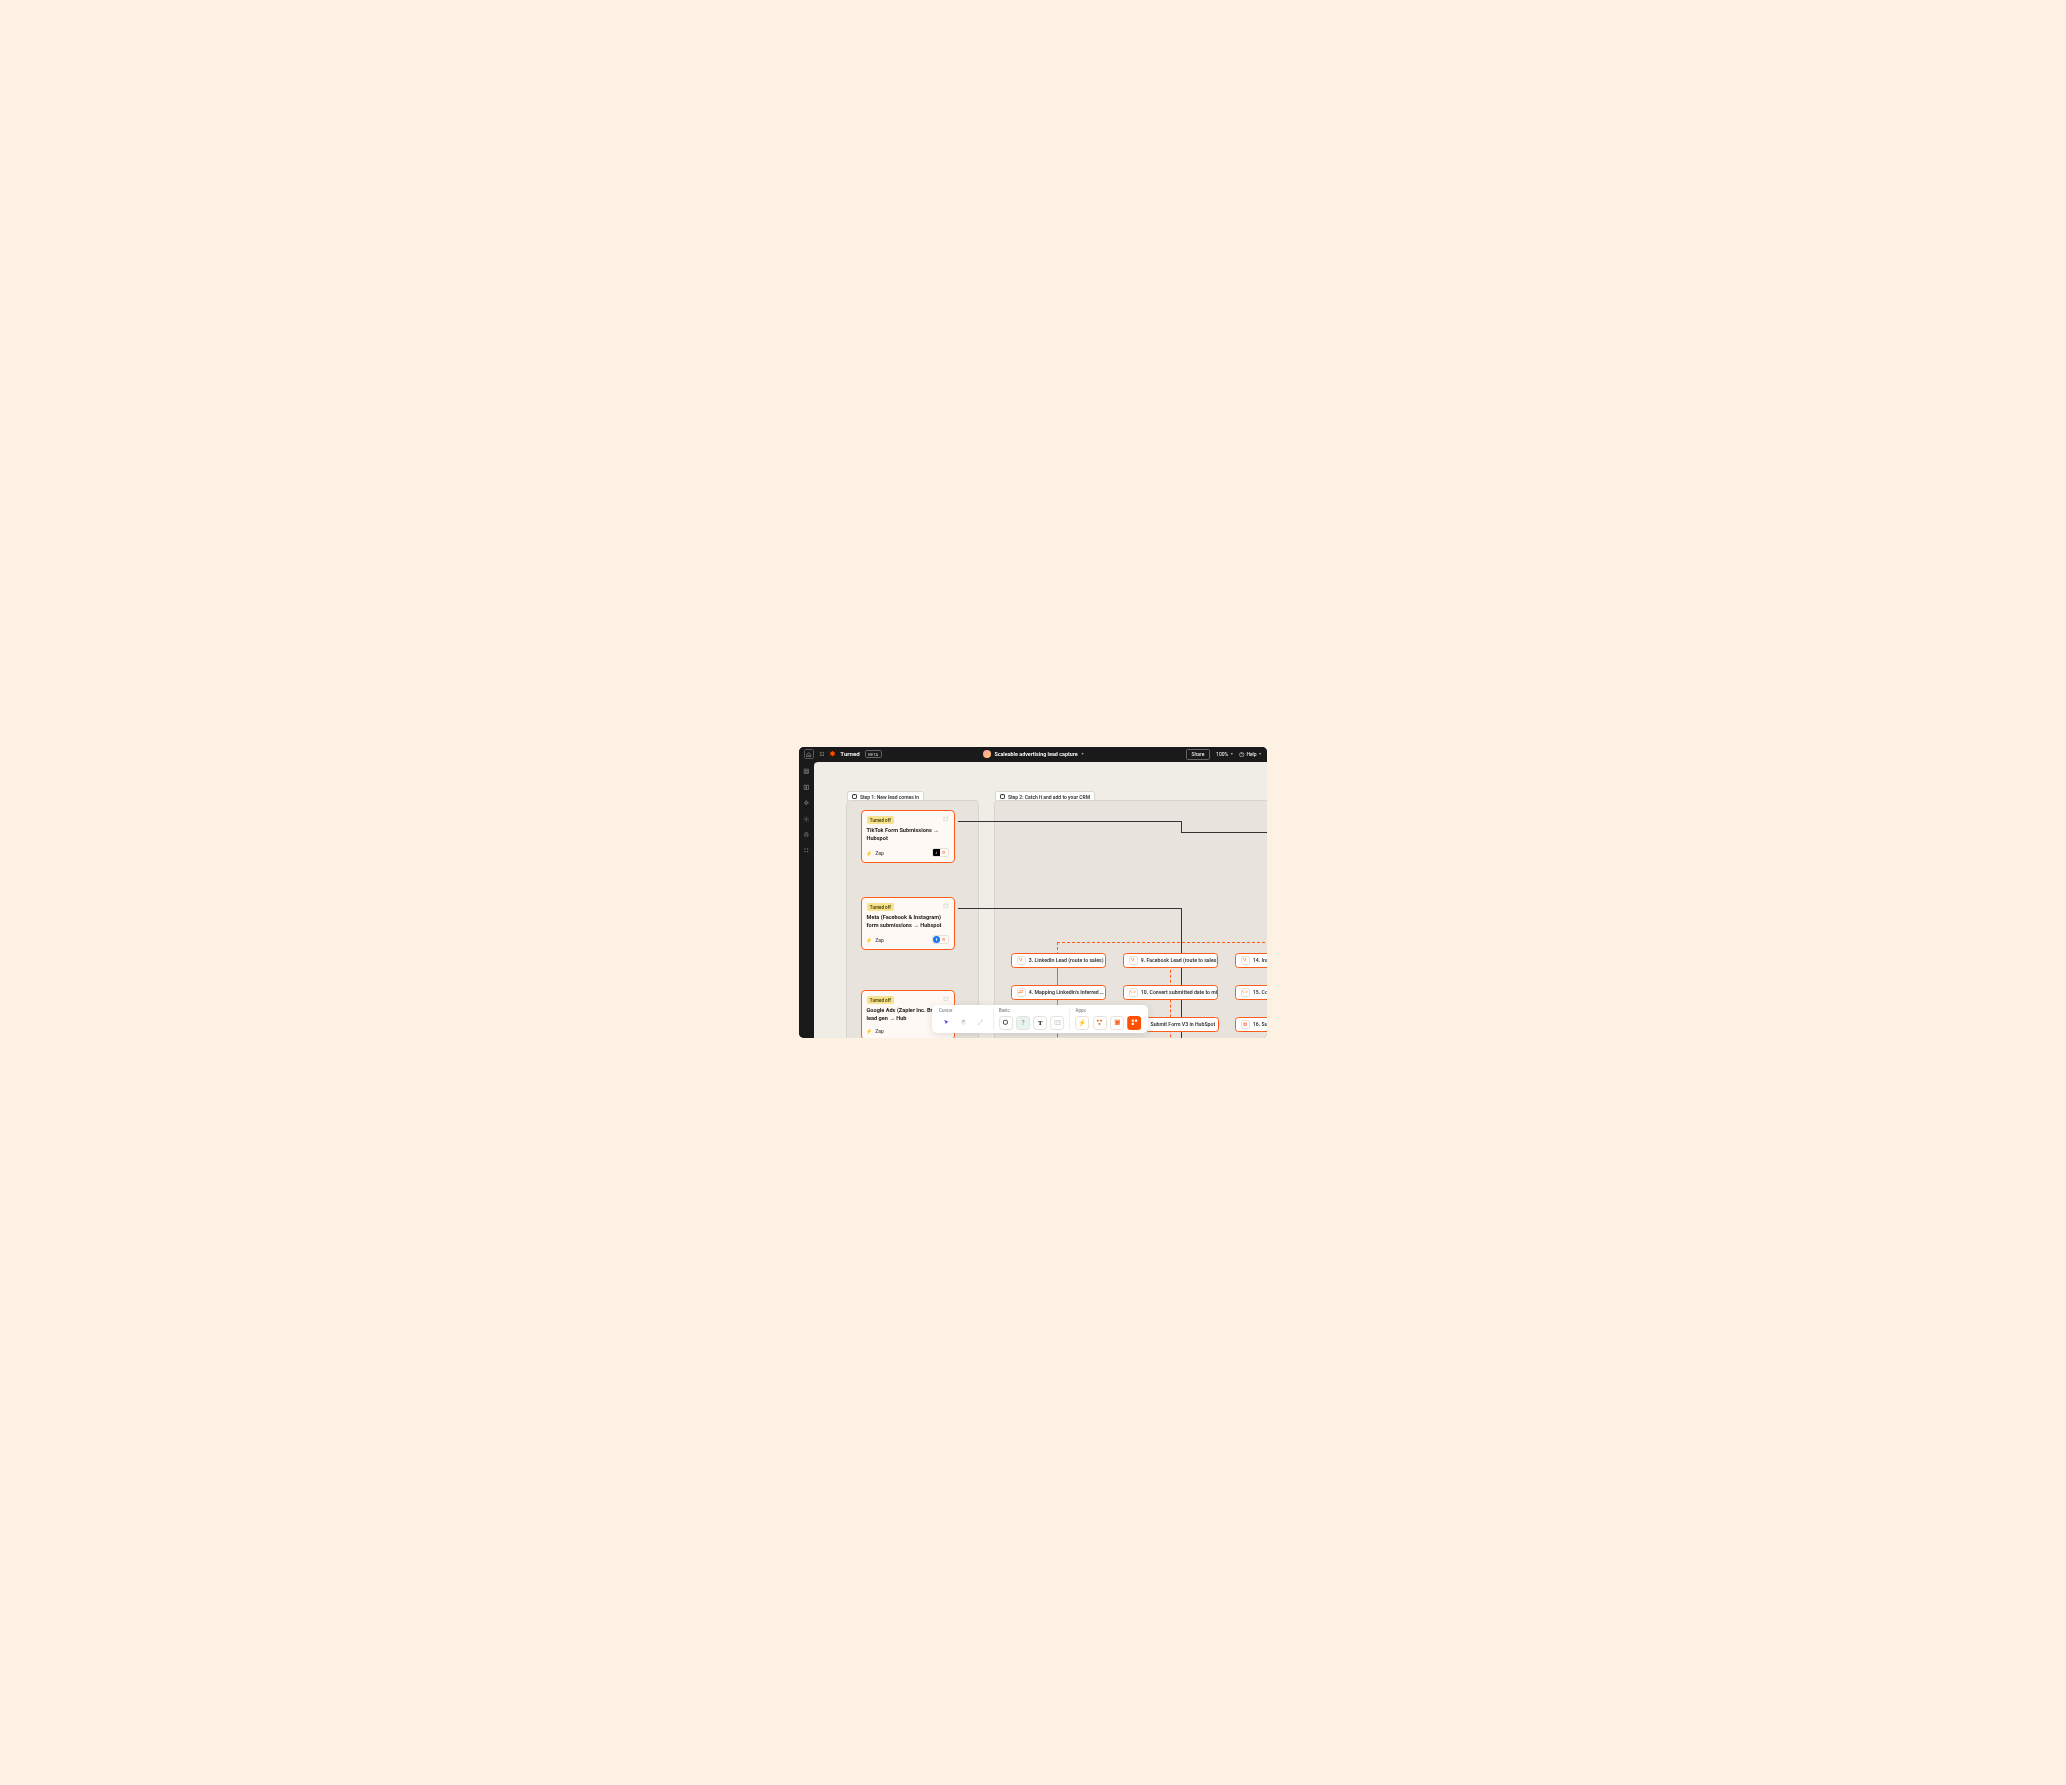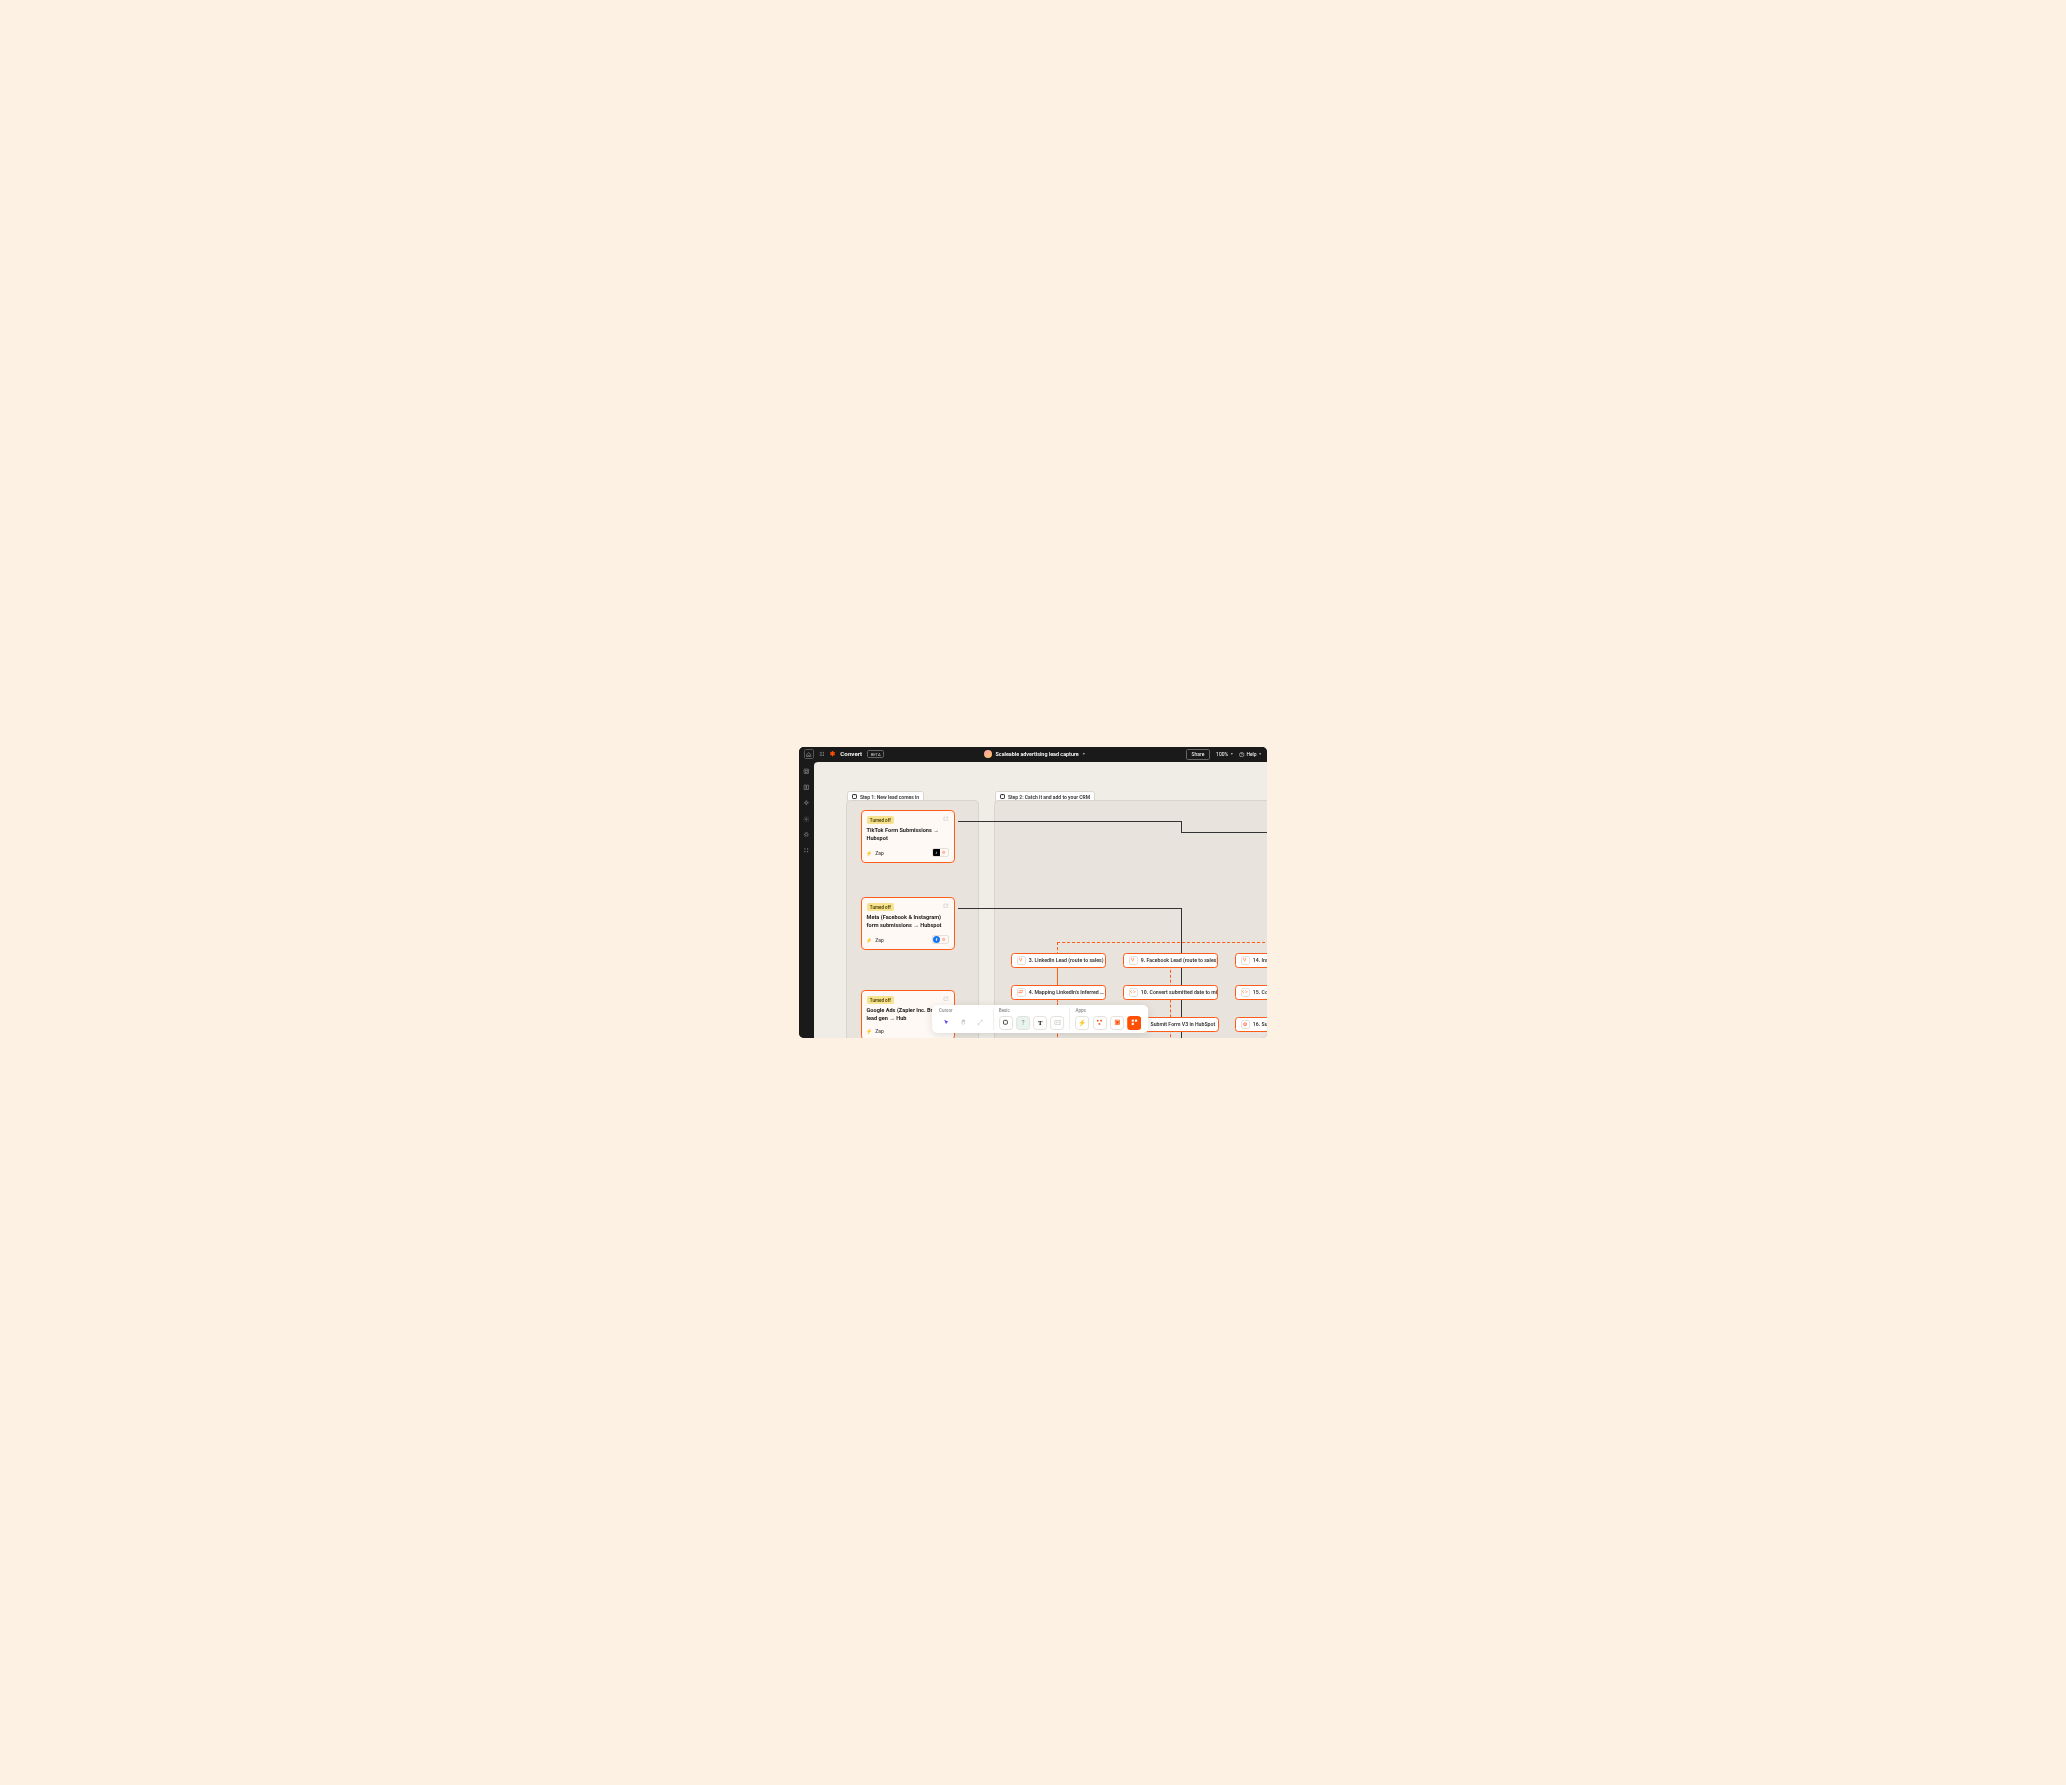--- a/index.html
+++ b/index.html
@@ -71,21 +71,21 @@
             <circle cx="19" cy="5" r="2"></circle>
             <circle cx="5" cy="12" r="2"></circle>
             <circle cx="12" cy="12" r="2"></circle>
             <circle cx="19" cy="12" r="2"></circle>
             <circle cx="5" cy="19" r="2"></circle>
             <circle cx="12" cy="19" r="2"></circle>
             <circle cx="19" cy="19" r="2"></circle>
           </svg>
       </div>
       <span class="logo">✱</span>
-      <span class="app-title">Convert</span>
+      <span class="app-title">Turned</span>
       <span class="beta-tag">BETA</span>
     </div>
     <div class="header-center">
       <div class="avatar"></div>
       <span class="project-title">Scaleable advertising lead capture</span>
       <span class="chev">▼</span>
     </div>
     <div class="header-right">
       <div class="share-btn">Share</div>
       <div class="zoom-lbl">

